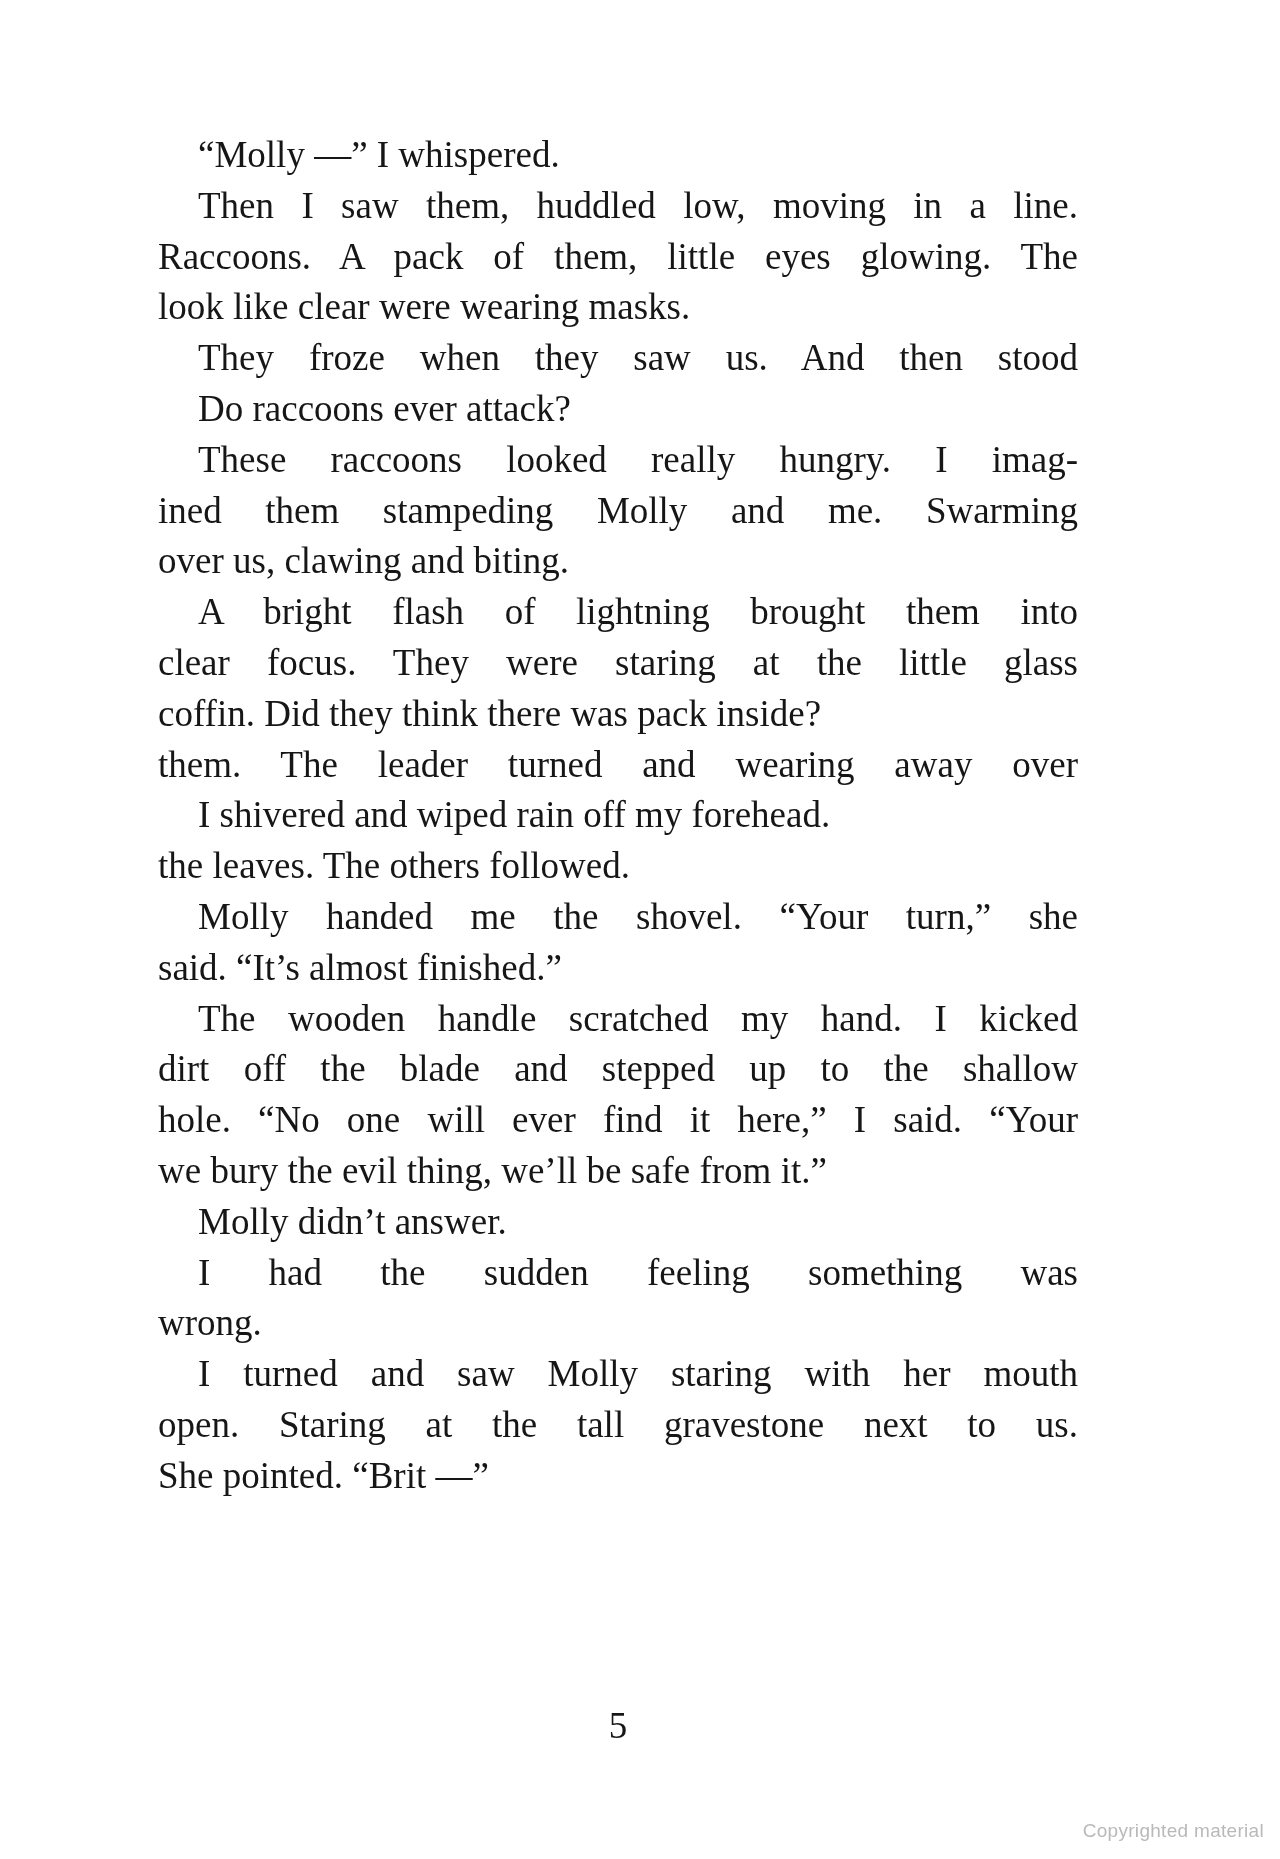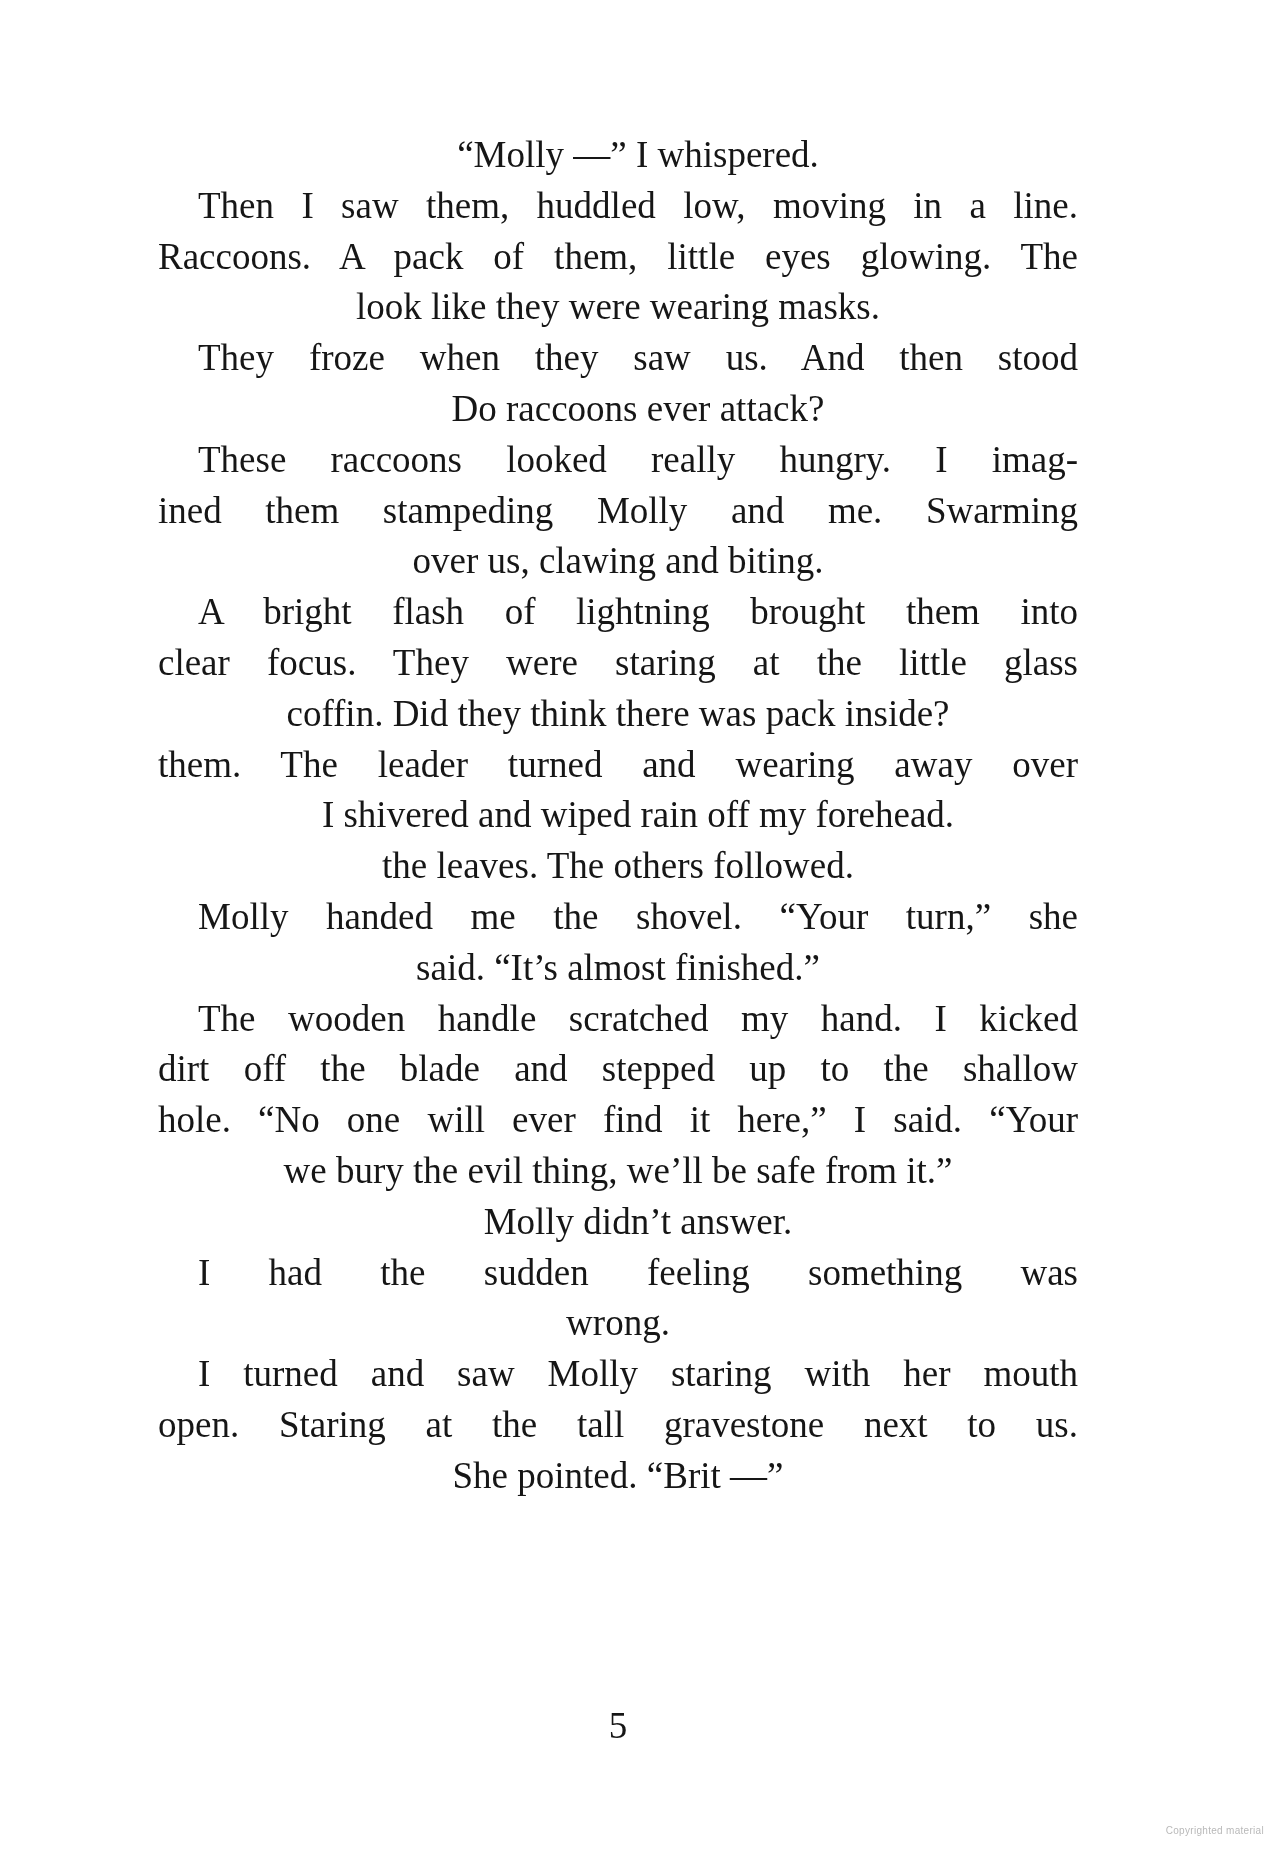--- a/index.html
+++ b/index.html
@@ -23,21 +23,21 @@
     position: absolute;
     left: 158px;
     top: 130px;
     width: 920px;
     font-size: 37px;
     line-height: 50.8px;
     color: var(--ink, #161616);
   }
   .line {
     height: 50.8px;
-    text-align: center;
+    text-align: left;
     text-rendering: optimizeLegibility;
   }
   .line.just {
     text-align: justify;
     text-align-last: justify;
   }
   .line.indent {
     text-indent: 40px;
   }
   .page-number {
@@ -48,35 +48,35 @@
     text-align: center;
     font-size: 37px;
     line-height: 40px;
     color: var(--ink, #161616);
   }
   .watermark {
     position: absolute;
     right: 16px;
     top: 1822px;
     font-family: "Liberation Sans", sans-serif;
-    font-size: 10px;
+    font-size: 19px;
     line-height: 18px;
     color: var(--wm, #b9b9b9);
     letter-spacing: 0.3px;
   }
 </style>
 </head>
 <body>
 
 <div class="book-page">
   <div class="text-block">
       <div class="line indent">“Molly —” I whispered.</div>
       <div class="line just indent">Then I saw them, huddled low, moving in a line.</div>
       <div class="line just">Raccoons. A pack of them, little eyes glowing. The</div>
-      <div class="line">look like they were wearing masks.</div>
+      <div class="line">look like clear were wearing masks.</div>
       <div class="line just indent">They froze when they saw us. And then stood</div>
       <div class="line indent">Do raccoons ever attack?</div>
       <div class="line just indent">These raccoons looked really hungry. I imag-</div>
       <div class="line just">ined them stampeding Molly and me. Swarming</div>
       <div class="line">over us, clawing and biting.</div>
       <div class="line just indent">A bright flash of lightning brought them into</div>
       <div class="line just">clear focus. They were staring at the little glass</div>
       <div class="line">coffin. Did they think there was pack inside?</div>
       <div class="line just">them. The leader turned and wearing away over</div>
       <div class="line indent">I shivered and wiped rain off my forehead.</div>

